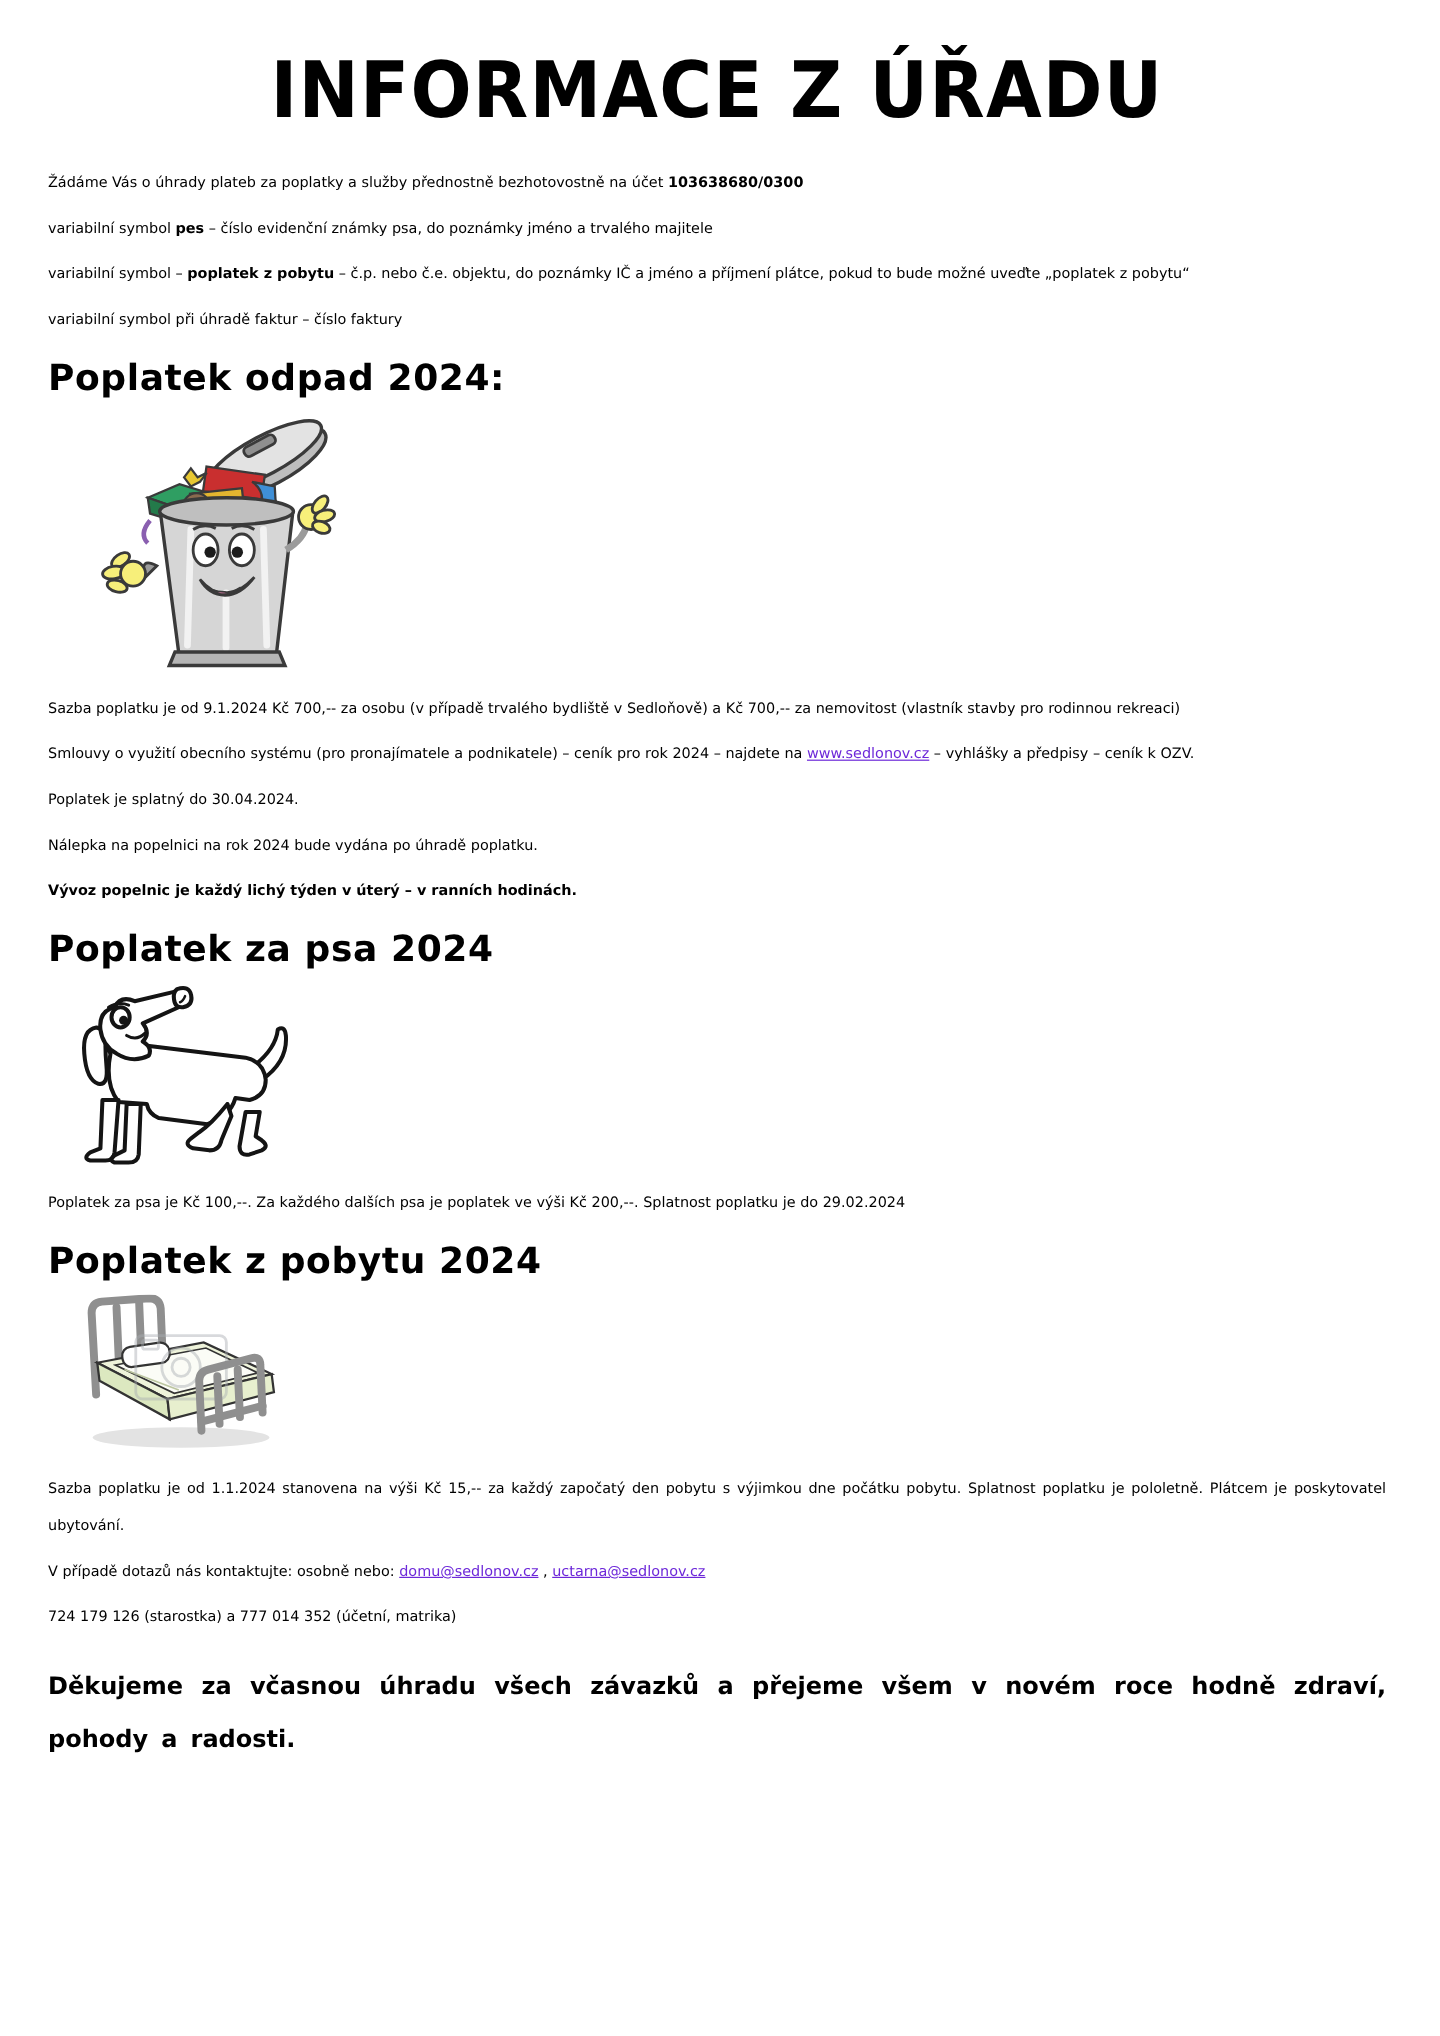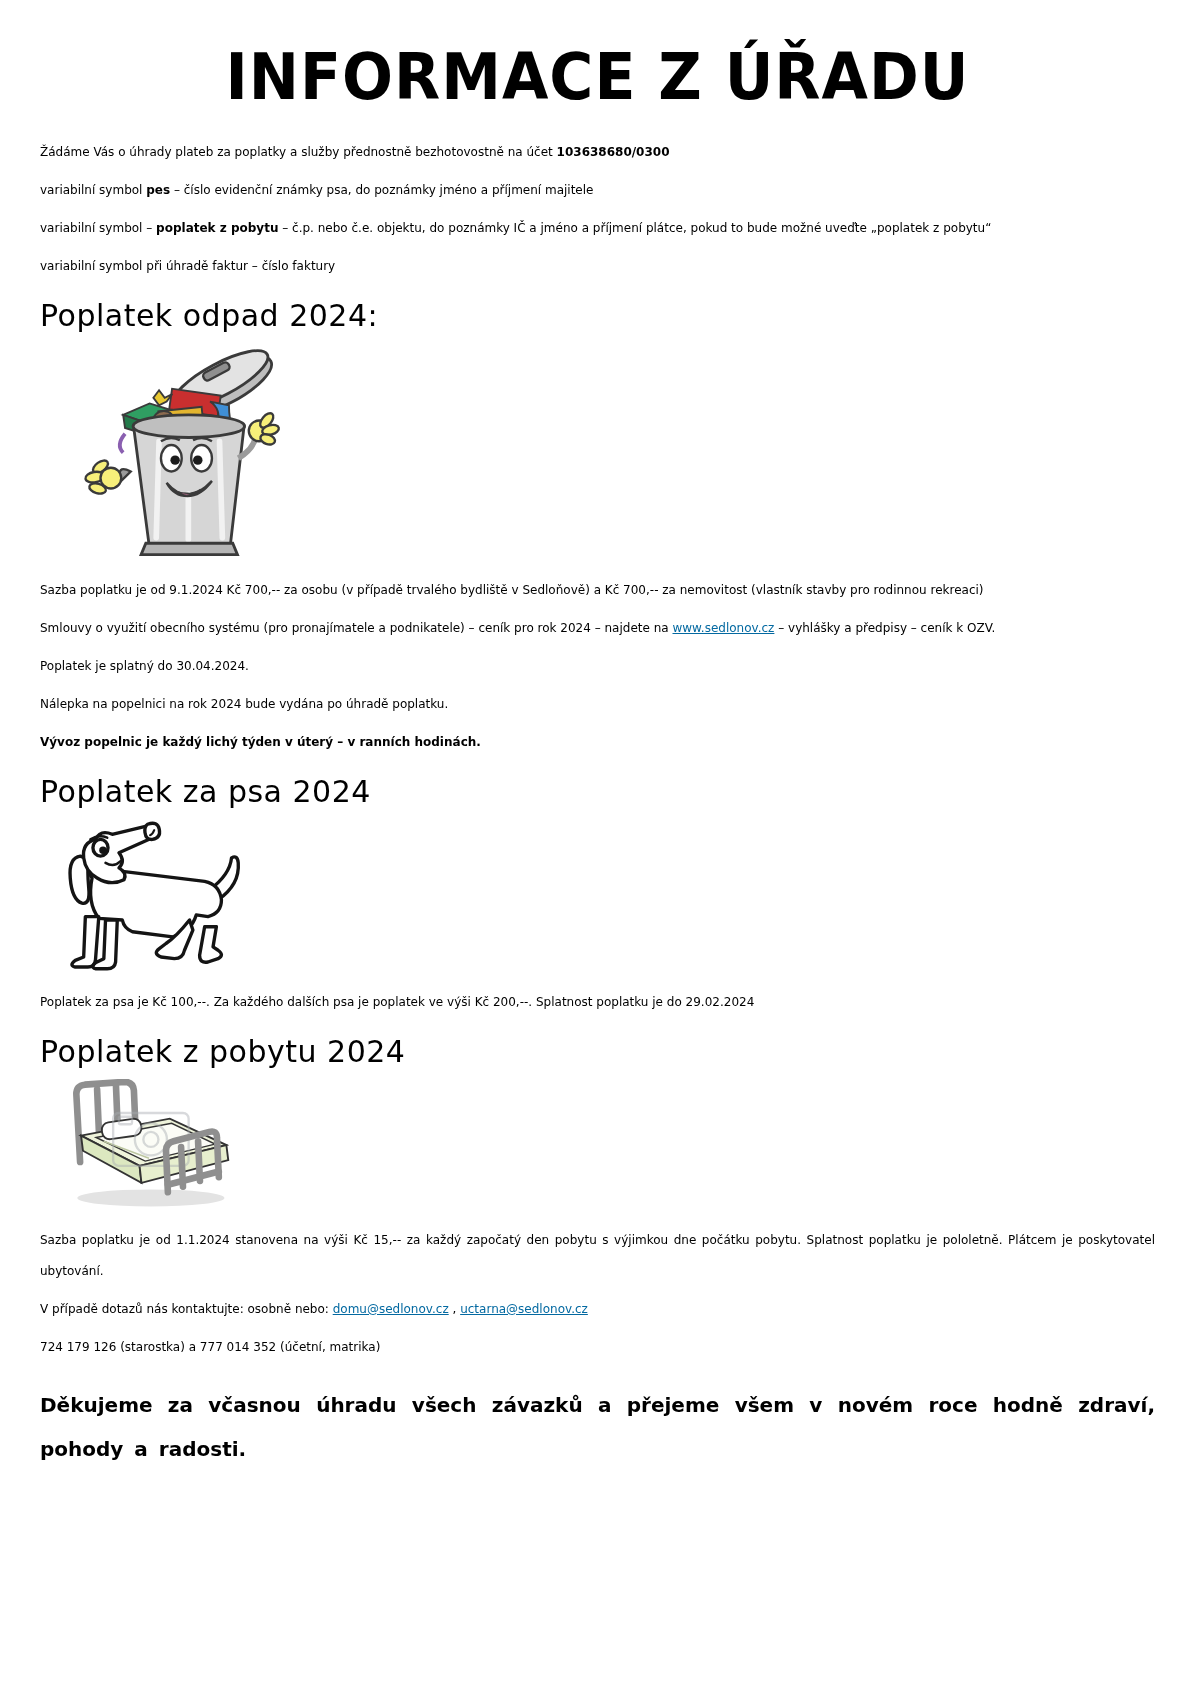--- a/index.html
+++ b/index.html
@@ -22,53 +22,53 @@
   }
   p.body-text {
     font-size: 12px;
     line-height: 31px;
     margin: 0 0 7px 0;
     text-align: justify;
   }
   p.body-text strong { font-weight: 700; }
   h2.section-heading {
     font-size: 30px;
-    font-weight: 400;
+    font-weight: 700;
     margin: 16px 0 10px 0;
     letter-spacing: 0.5px;
   }
   .closing-text {
     font-size: 20px;
     font-weight: 800;
     line-height: 44px;
     text-align: justify;
     word-spacing: 4px;
     margin-top: 20px;
   }
   a.doc-link, span.doc-link {
-    color: #0369a1;
+    color: #6d28d9;
     text-decoration: underline;
     cursor: pointer;
   }
   .img-block { display: block; }
   .img-trash { margin: 4px 0 10px 28px; }
   .img-dog   { margin: 2px 0 8px 0; }
   .img-bed   { margin: 6px 0 12px 14px; }
 </style>
 </head>
 <body>
 
 <div class="content">
 
   <h1 class="doc-title">INFORMACE Z ÚŘADU</h1>
 
   <p class="body-text"><span>Žádáme Vás o úhrady plateb za poplatky a služby přednostně bezhotovostně na účet </span><strong>103638680/0300</strong></p>
 
 
-  <p class="body-text"><span>variabilní symbol </span><strong>pes</strong><span> – číslo evidenční známky psa, do poznámky jméno a příjmení majitele</span></p>
+  <p class="body-text"><span>variabilní symbol </span><strong>pes</strong><span> – číslo evidenční známky psa, do poznámky jméno a trvalého majitele</span></p>
 
   <p class="body-text"><span>variabilní symbol – </span><strong>poplatek z pobytu</strong><span> – č.p. nebo č.e. objektu, do poznámky IČ  a jméno a příjmení plátce, pokud to bude možné uveďte „poplatek z pobytu“</span></p>
 
   <p class="body-text">variabilní symbol při úhradě faktur – číslo faktury</p>
 
 
   <h2 class="section-heading">Poplatek odpad 2024:</h2>
 
   <svg class="img-block img-trash" width="218" height="222" viewBox="0 0 230 235" aria-hidden="true">
 

